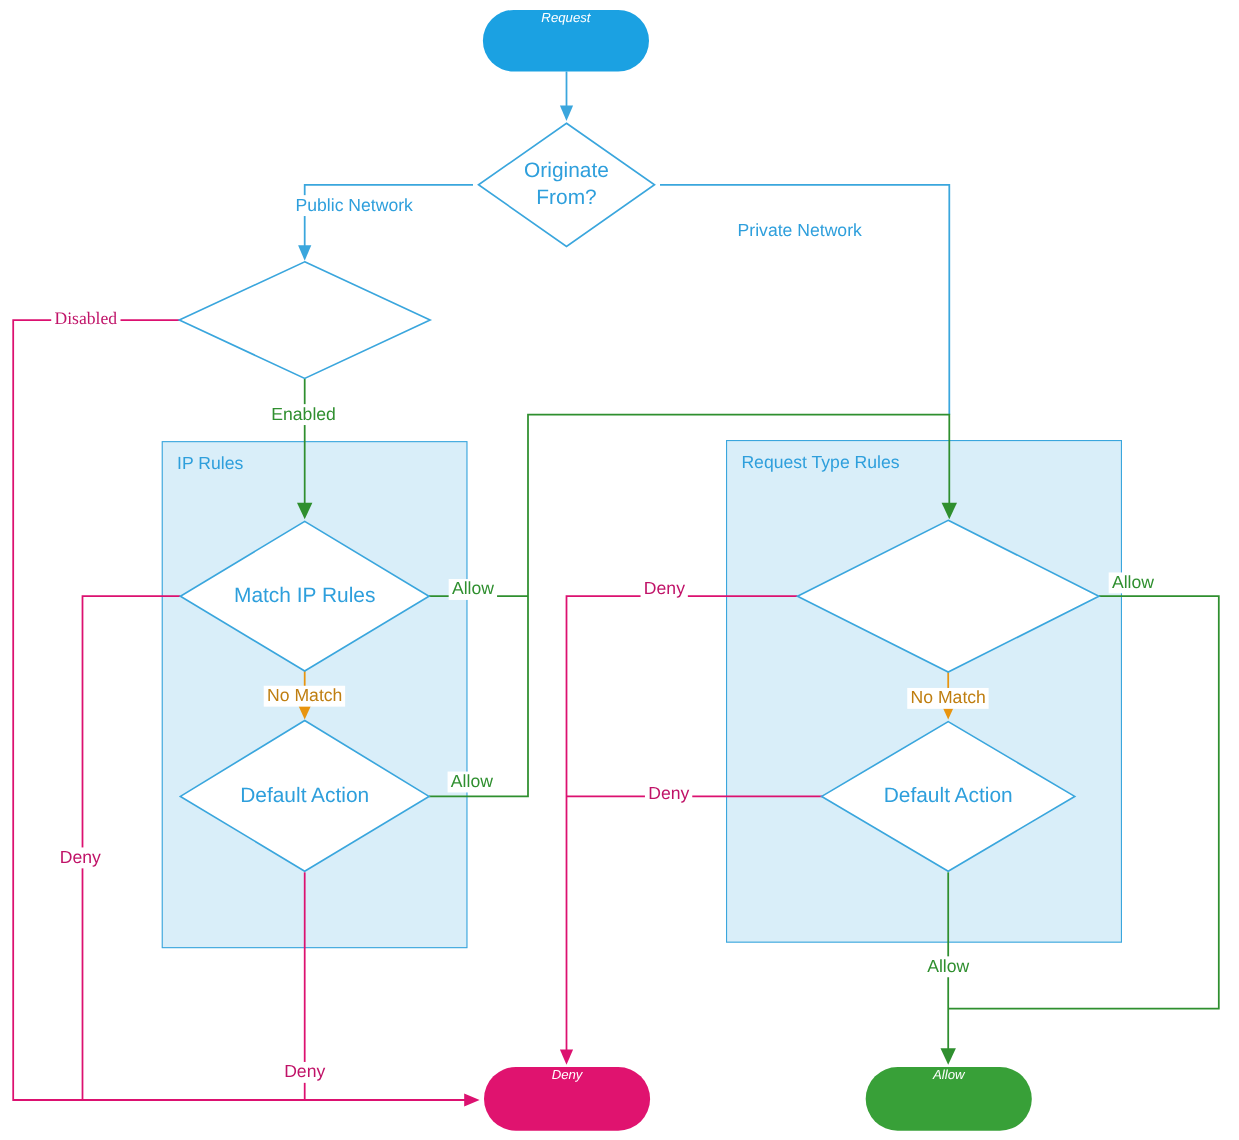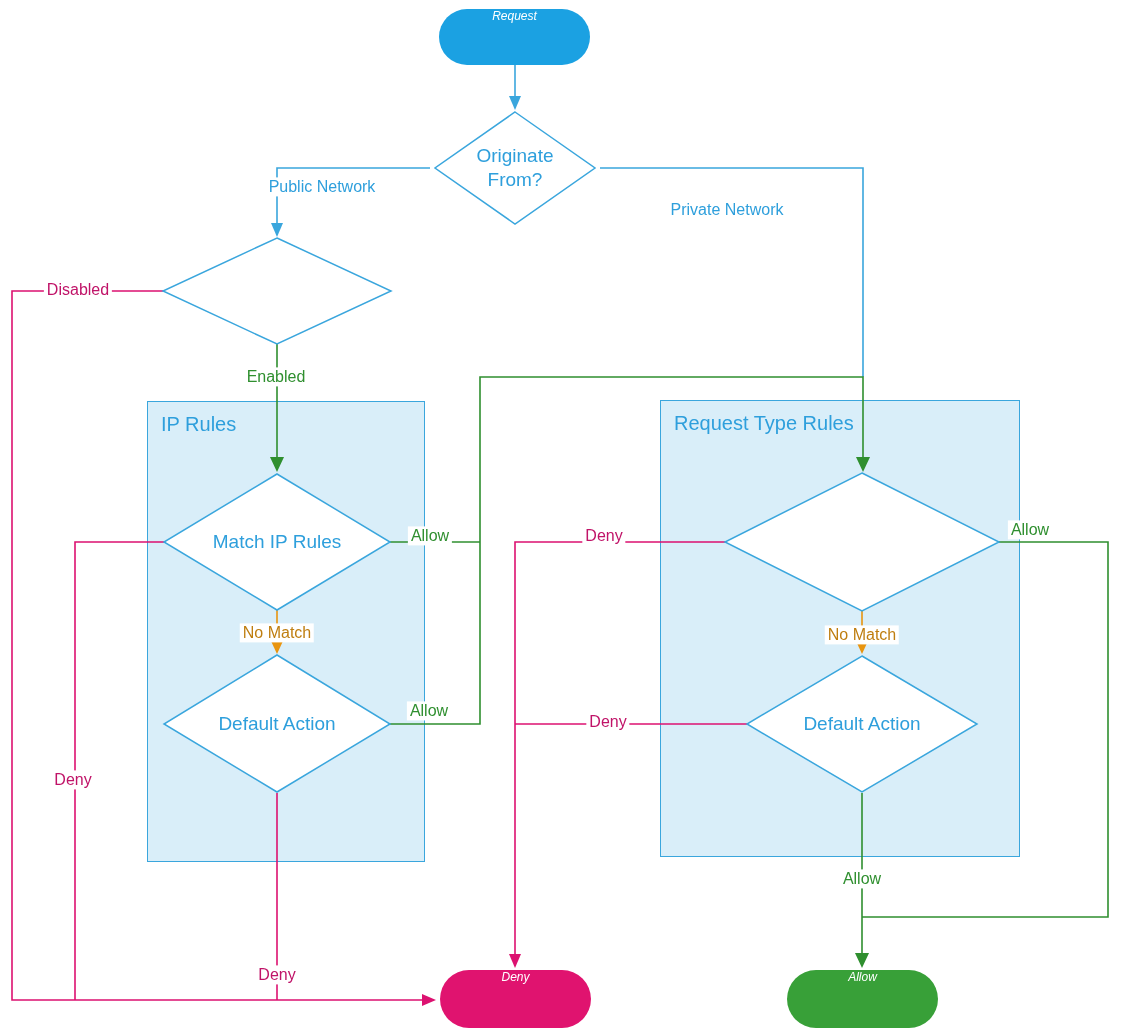--- a/index.html
+++ b/index.html
@@ -17,21 +17,21 @@
   .ah-green   { fill:var(--green,#2F8F2F); }
   .ah-magenta { fill:var(--magenta,#DC1170); }
   .ah-orange  { fill:var(--orange,#E8940F); }
   .diamond { fill:#ffffff; stroke:var(--line-blue,#3AA6DD); stroke-width:1.5px; }
 
   .group-box {
     position:absolute; box-sizing:border-box;
     background:var(--box-fill,#D9EEF9);
     border:1.5px solid var(--line-blue,#3AA6DD);
   }
-  .group-title { position:absolute; left:13px; top:11px; font-size:20px; color:var(--text-blue,#2E9FDC); }
+  .group-title { position:absolute; left:13px; top:11px; font-size:16px; color:var(--text-blue,#2E9FDC); }
 
   .stadium {
     position:absolute; border-radius:29px; display:flex; align-items:flex-start; justify-content:center;
     color:#fff; font-size:12px;font-style:italic;
   }
   .stadium.blue    { background:var(--node-blue,#1BA1E2); }
   .stadium.magenta { background:var(--node-magenta,#E0136F); }
   .stadium.green   { background:var(--node-green,#38A038); }
 
   .diamond-label {
@@ -99,21 +99,21 @@
     <polygon class="diamond" points="862,656 977,724 862,792 747,724"></polygon>
   </svg>
 
   <div class="diamond-label" style="left:515px; top:168px; width:95px;">Originate From?</div>
   <div class="diamond-label" style="left:277px; top:542px; width:200px;">Match IP Rules</div>
   <div class="diamond-label" style="left:277px; top:724px; width:200px;">Default Action</div>
   <div class="diamond-label" style="left:862px; top:724px; width:200px;">Default Action</div>
 
   <div class="edge-label blue" style="left:322px; top:167px;margin-top:20px;">Public Network</div>
   <div class="edge-label blue" style="left:727px; top:166px;margin-top:44px;">Private Network</div>
-  <div class="edge-label magenta" style="left:78px; top:290px;">Disabled</div>
+  <div class="edge-label magenta" style="left:78px; top:290px;font-family:Liberation Serif, serif;">Disabled</div>
   <div class="edge-label green" style="left:276px; top:377px;">Enabled</div>
   <div class="edge-label green" style="left:430px; top:536px;">Allow</div>
   <div class="edge-label orange" style="left:277px; top:633px;">No Match</div>
   <div class="edge-label green" style="left:429px; top:711px;">Allow</div>
   <div class="edge-label magenta" style="left:73px; top:780px;">Deny</div>
   <div class="edge-label magenta" style="left:277px; top:975px;">Deny</div>
   <div class="edge-label magenta" style="left:604px; top:536px;">Deny</div>
   <div class="edge-label orange" style="left:862px; top:635px;">No Match</div>
   <div class="edge-label magenta" style="left:608px; top:722px;">Deny</div>
   <div class="edge-label green" style="left:1030px; top:530px;">Allow</div>

